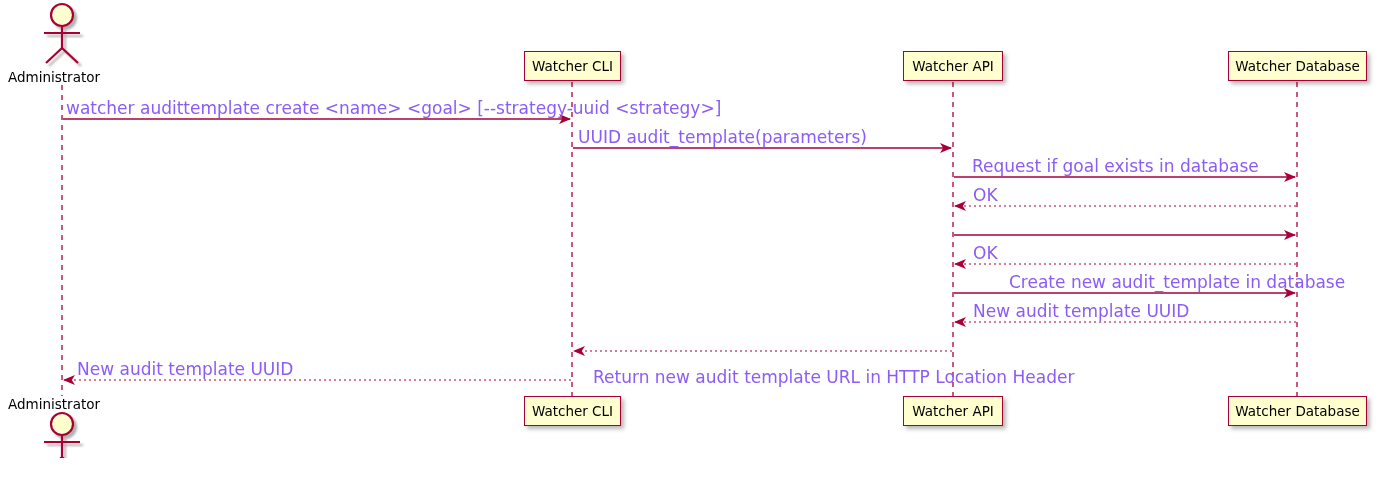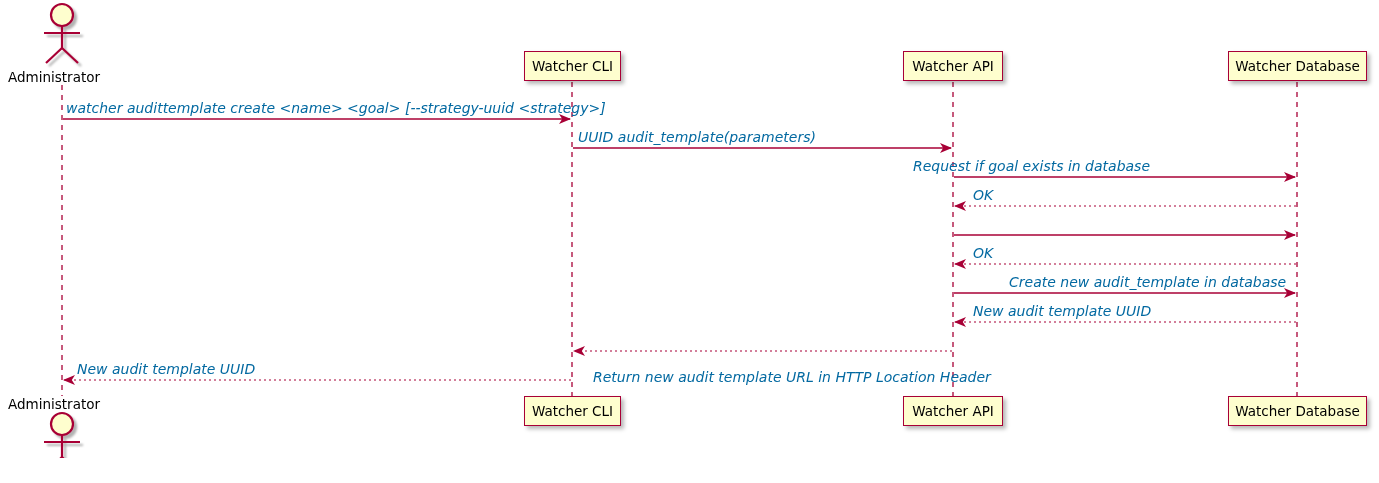--- a/index.html
+++ b/index.html
@@ -18,25 +18,24 @@
     overflow: hidden;
   }
   #diagram svg {
     position: absolute;
     top: 0;
     left: 0;
   }
   .msg-label {
     position: absolute;
     font-family: "DejaVu Sans", sans-serif;
-    font-size: 14px;
-    color: #0369a1;
+    font-size: 17px;
+    color: #8b5cf6;
     white-space: nowrap;
     line-height: 14px;
-    font-style: italic;
   }
   .participant-box {
     position: absolute;
     background: #FEFECE;
     border: 1.5px solid #A80036;
     box-sizing: border-box;
     box-shadow: 3px 3px 4px rgba(0,0,0,0.28);
     display: flex;
     align-items: center;
     justify-content: center;
@@ -129,21 +128,21 @@
   </div>
   <div class="participant-box" style="left:903px; top:396px; width:100px;">
     <span class="participant-label">Watcher API</span>
   </div>
   <div class="participant-box" style="left:1228px; top:396px; width:139px;">
     <span class="participant-label">Watcher Database</span>
   </div>
 
   <div class="msg-label" style="left:66px; top:101px;">watcher audittemplate create &lt;name&gt; &lt;goal&gt; [--strategy-uuid &lt;strategy&gt;]</div>
   <div class="msg-label" style="left:578px; top:130px;">UUID audit_template(parameters)</div>
-  <div class="msg-label" style="left:913px; top:159px;">Request if goal exists in database</div>
+  <div class="msg-label" style="left:972px; top:159px;">Request if goal exists in database</div>
   <div class="msg-label" style="left:973px; top:188px;">OK</div>
   <div class="msg-label" style="left:973px; top:246px;">OK</div>
   <div class="msg-label" style="left:1009px; top:275px;">Create new audit_template in database</div>
   <div class="msg-label" style="left:973px; top:304px;">New audit template UUID</div>
   <div class="msg-label" style="left:593px; top:333px;margin-top:37px;">Return new audit template URL in HTTP Location Header</div>
   <div class="msg-label" style="left:77px; top:362px;">New audit template UUID</div>
 
 </div>
 
 </body></html>

